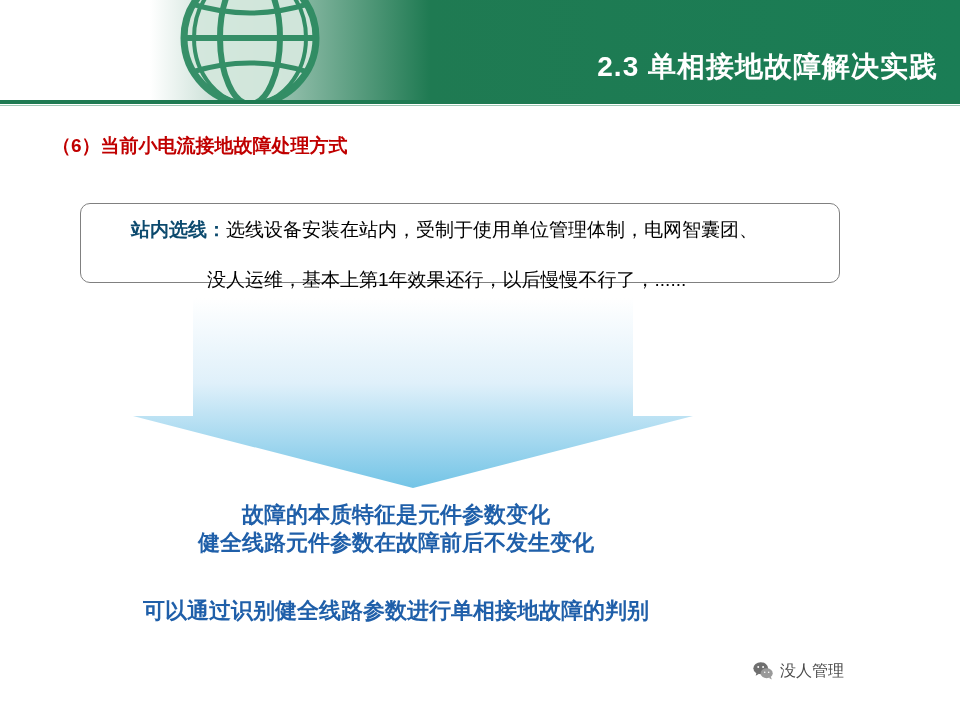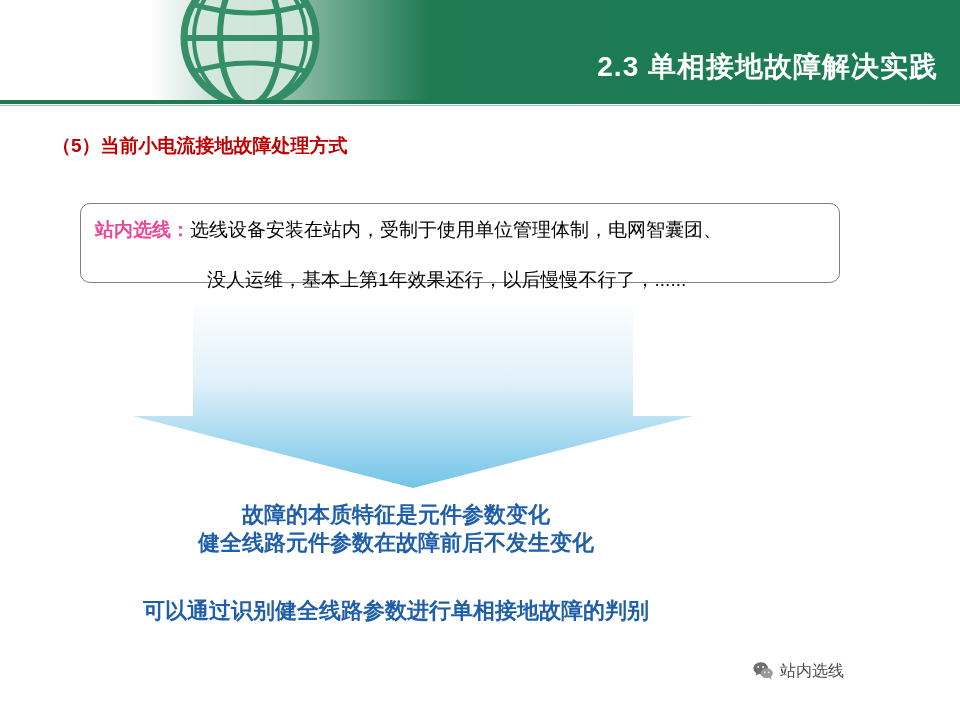--- a/index.html
+++ b/index.html
@@ -95,21 +95,22 @@
     position: absolute;
     left: 14px;
     top: 11px;
     right: 10px;
     font-size: 19px;
     color: #000000;
     line-height: 30px;
   }
   .note-label {
     font-weight: bold;
-    color: #ec4899;
+    color: #0c4a6e;
+    margin-left: 36px;
   }
   .note-line2 {
     display: block;
     padding-left: 112px;
     margin-top: 20px;
   }
 
   
   .arrow-wrap {
     position: absolute;
@@ -187,21 +188,21 @@
       <path d="M42 96 Q100 78 158 96" fill="none" stroke="#2e8b62" stroke-width="5"></path>
       <rect x="112" y="0" width="88" height="150" fill="#1f7a52" opacity="0.0"></rect>
     </g>
   </svg>
 
   <div class="header-title">2.3 单相接地故障解决实践</div>
 </div>
 <div class="header-rule"></div>
 <div class="header-rule2"></div>
 
-<div class="section-label">（5）当前小电流接地故障处理方式</div>
+<div class="section-label">（6）当前小电流接地故障处理方式</div>
 
 <div class="note-box">
   <div class="note-inner">
     <span class="note-label">站内选线：</span><span>选线设备安装在站内，受制于使用单位管理体制，电网智囊团、</span>
     <span class="note-line2">没人运维，基本上第1年效果还行，以后慢慢不行了，......</span>
   </div>
 </div>
 
 <div class="arrow-wrap">
   <svg width="560" height="190" viewBox="0 0 560 190">
@@ -224,14 +225,14 @@
   <svg class="wm-icon" viewBox="0 0 24 24">
     <ellipse cx="9.5" cy="9" rx="8" ry="6.6" fill="#6f6f6f"></ellipse>
     <polygon points="5,13.4 4,17.2 7.8,15" fill="#6f6f6f"></polygon>
     <circle cx="6.8" cy="7.6" r="1.05" fill="#ffffff"></circle>
     <circle cx="12.1" cy="7.6" r="1.05" fill="#ffffff"></circle>
     <ellipse cx="16" cy="14.4" rx="6.6" ry="5.4" fill="#9a9a9a"></ellipse>
     <polygon points="20.6,18.2 21.6,21.3 18.2,19.4" fill="#9a9a9a"></polygon>
     <circle cx="13.9" cy="13.3" r="0.85" fill="#ffffff"></circle>
     <circle cx="18.2" cy="13.3" r="0.85" fill="#ffffff"></circle>
   </svg>
-  <span class="wm-text">站内选线</span>
+  <span class="wm-text">没人管理</span>
 </div>
 
 </body></html>

